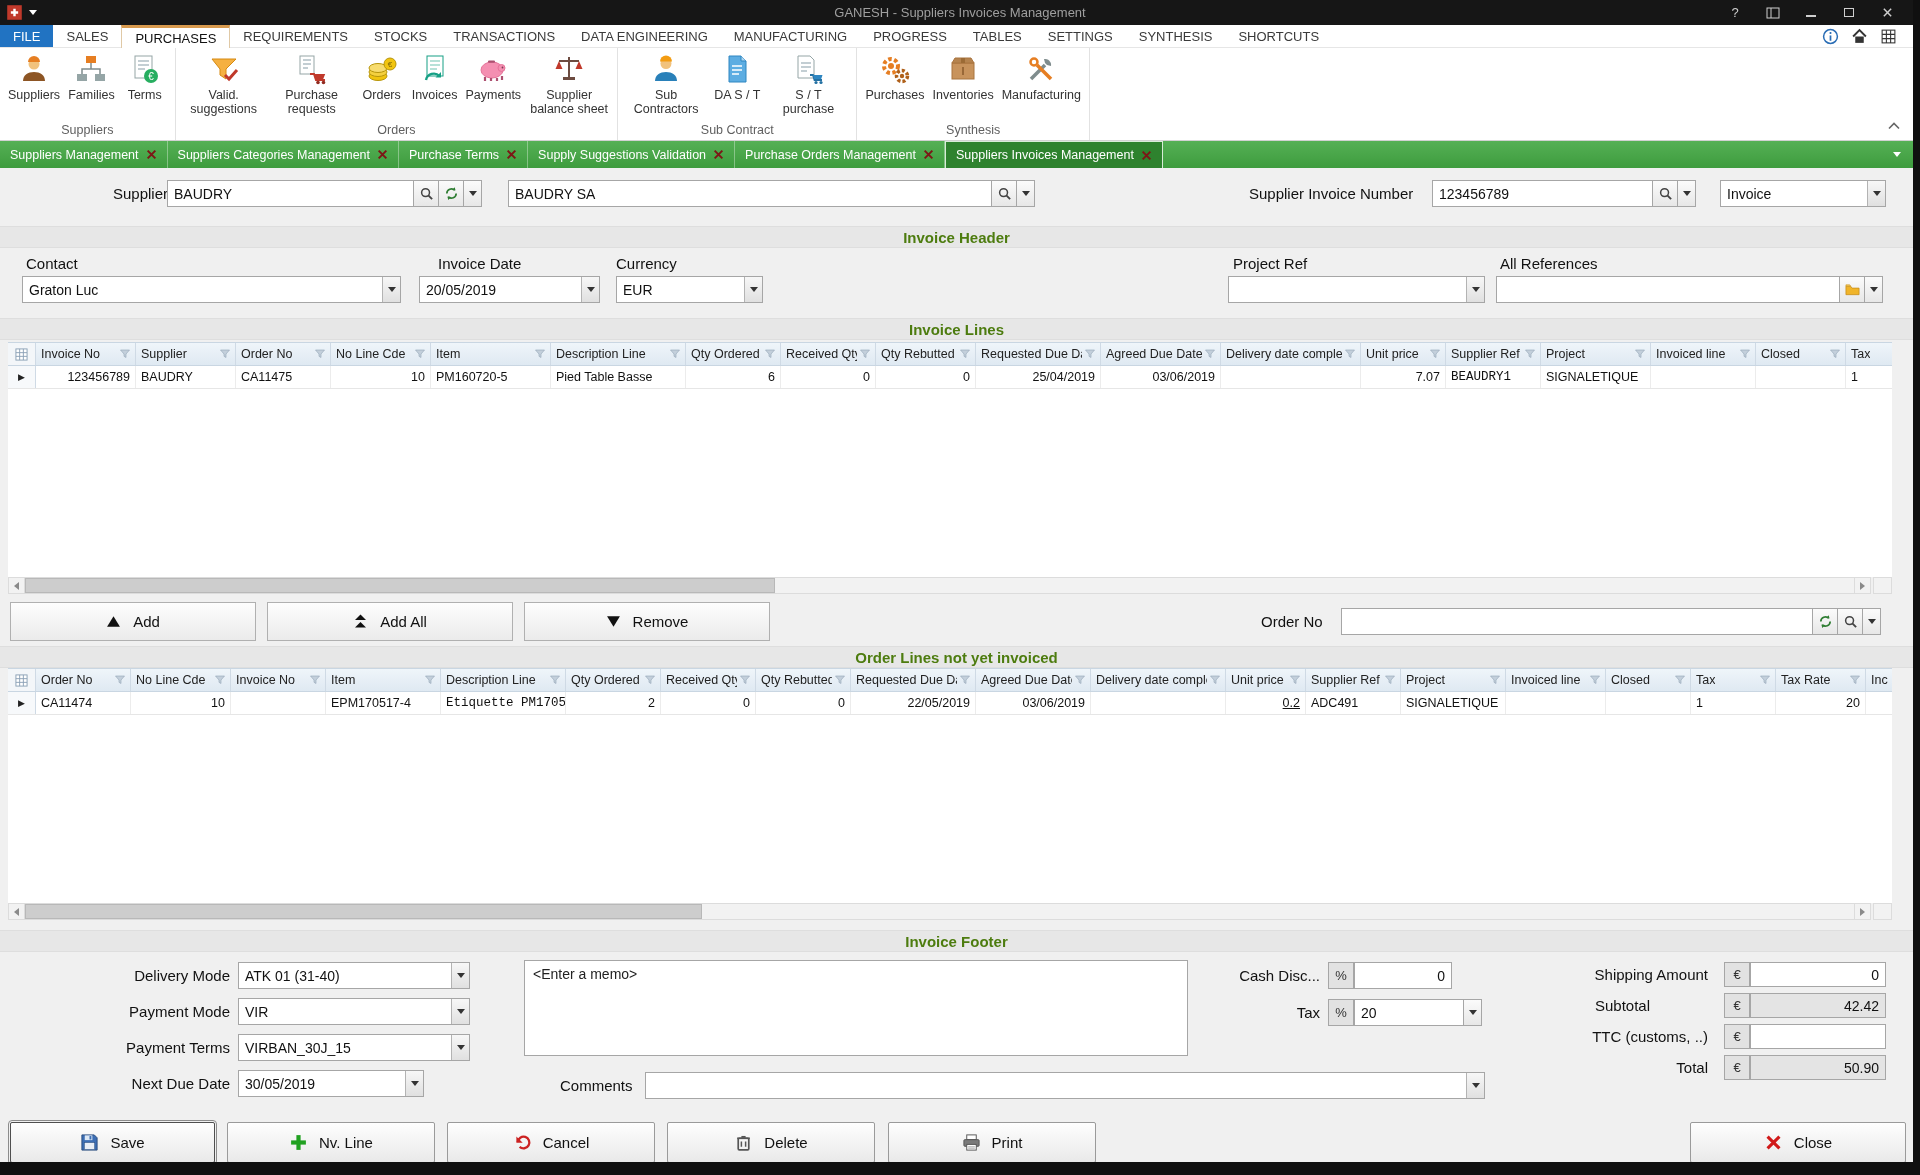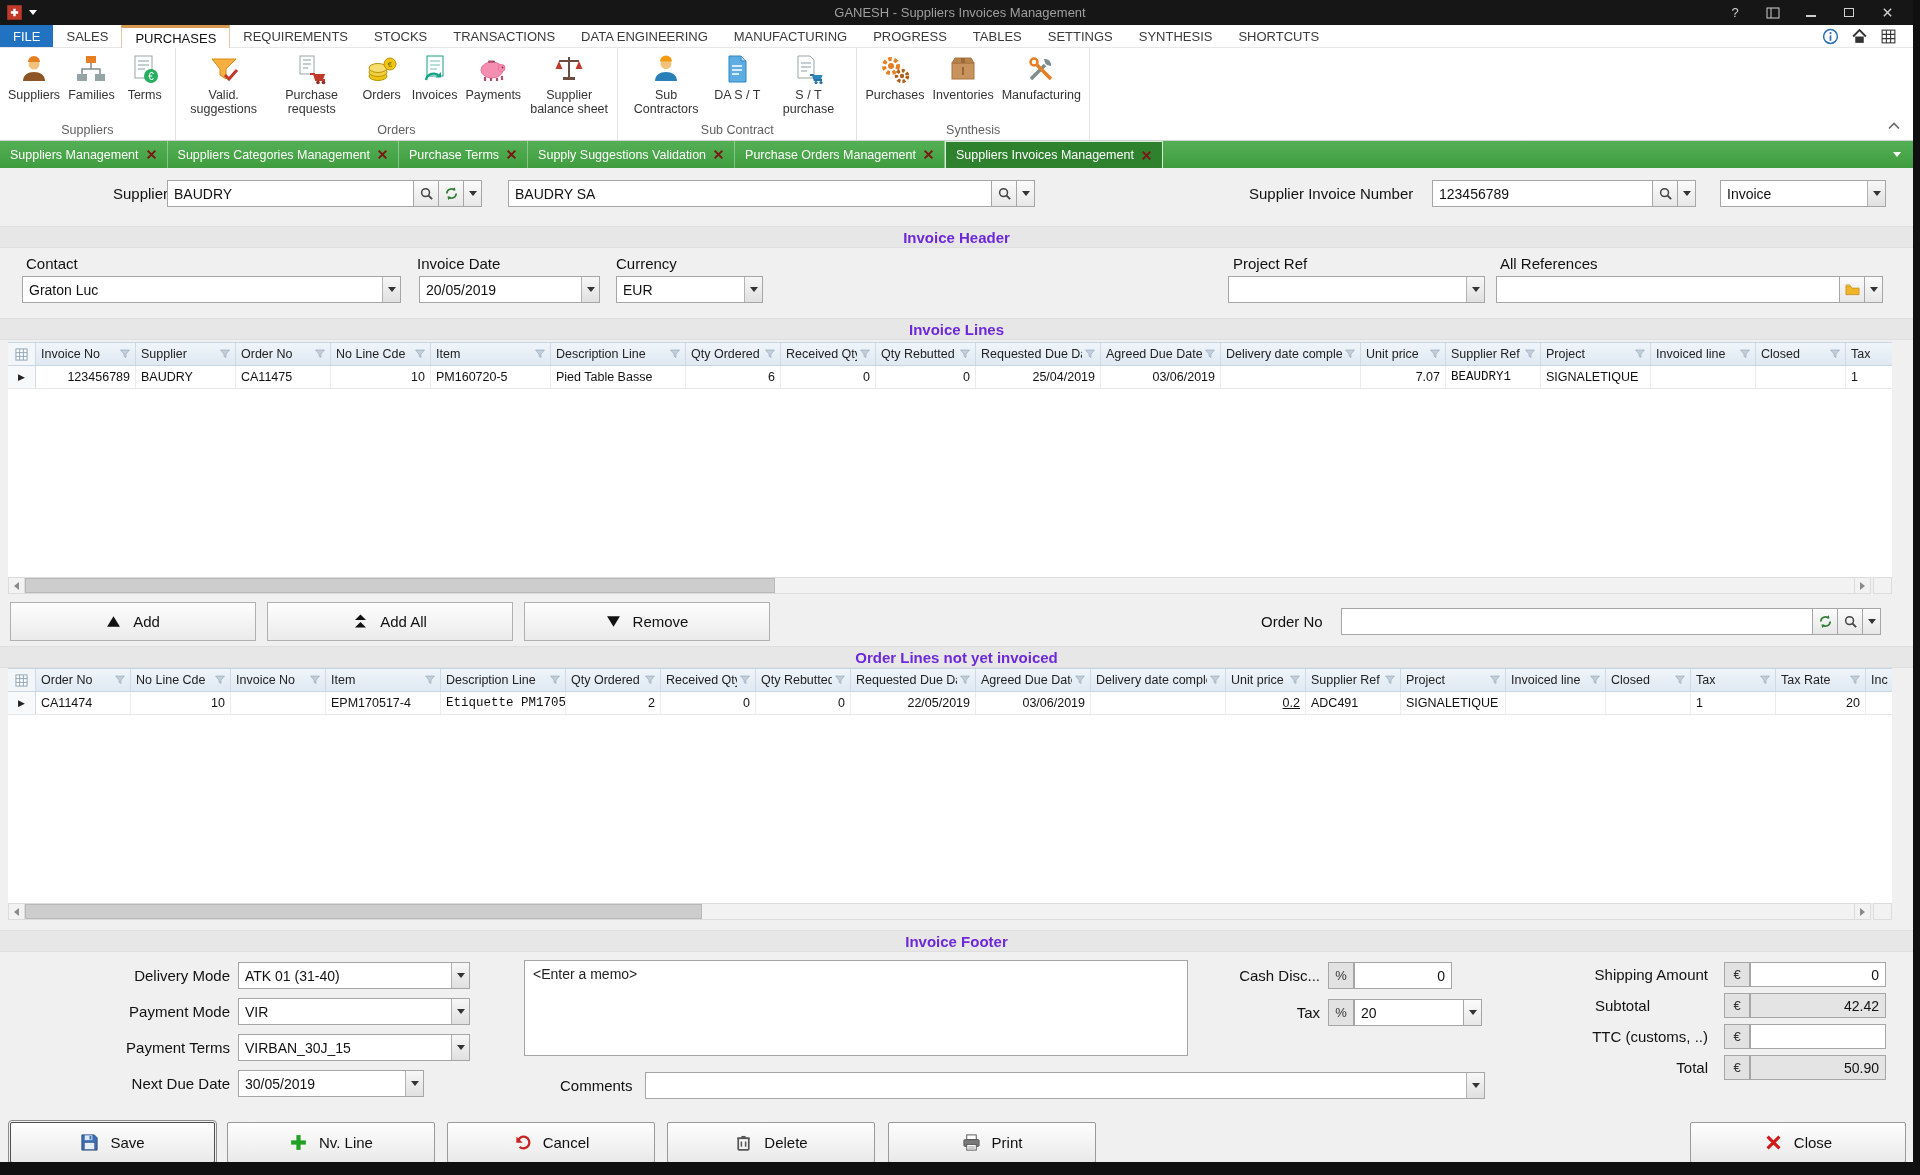--- a/index.html
+++ b/index.html
@@ -65,21 +65,21 @@
               border-top:5px solid #333; }
   .tri-down.white { border-top-color:#fff; }
   .sq-btn { position:absolute; height:27px; width:26px; background:linear-gradient(#fbfbfb,#e7e7e7);
             border:1px solid #a6a6a6; display:flex; align-items:center; justify-content:center; }
   .sq-btn svg { width:15px; height:15px; }
   .sq-btn.narrow { width:19px; }
 
   .section-band { position:absolute; left:0; right:7px; height:22px; background:#e7e7e7;
                   border-top:1px solid #dedede; border-bottom:1px solid #dedede;
                   display:flex; align-items:center; justify-content:center;
-                  font-weight:bold; font-size:15px; color:#6d28d9; }
+                  font-weight:bold; font-size:15px; color:#4d7c0f; }
 
   
   .grid-area { position:absolute; left:8px; right:28px; background:#fff; overflow:hidden; }
   .grid-inner { position:absolute; top:0; left:0; }
   .grid-header { display:flex; height:24px; background:linear-gradient(#eff5fa,#dfe9f2);
                  border-top:1px solid #c9d6e2; border-bottom:1px solid #c9d6e2; }
   .gcell { flex:none; border-right:1px solid #cfdae5; padding:0 5px; font-size:12.5px; display:flex;
            align-items:center; overflow:hidden; white-space:nowrap; height:100%; color:#111; }
   .ghead { justify-content:space-between; color:#222; }
   .ghead .hl { overflow:hidden; white-space:nowrap; }
@@ -474,21 +474,21 @@
 
   <div class="section-band" style="top:226px">Invoice Header</div>
 
   <div class="lbl" style="left:26px;top:250px">Contact</div>
   <div class="inputbox combo" style="left:22px;top:276px;width:379px">
     <span class="val">Graton Luc</span>
     <span class="dd-inside">
         <span class="tri-down"></span>
       </span>
   </div>
-  <div class="lbl" style="left:417px;top:250px">Invoice Date</div>
+  <div class="lbl" style="left:438px;top:250px">Invoice Date</div>
   <div class="inputbox combo" style="left:419px;top:276px;width:181px">
     <span class="val">20/05/2019</span>
     <span class="dd-inside">
         <span class="tri-down"></span>
       </span>
   </div>
   <div class="lbl" style="left:616px;top:250px">Currency</div>
   <div class="inputbox combo" style="left:616px;top:276px;width:147px">
     <span class="val">EUR</span>
     <span class="dd-inside">

